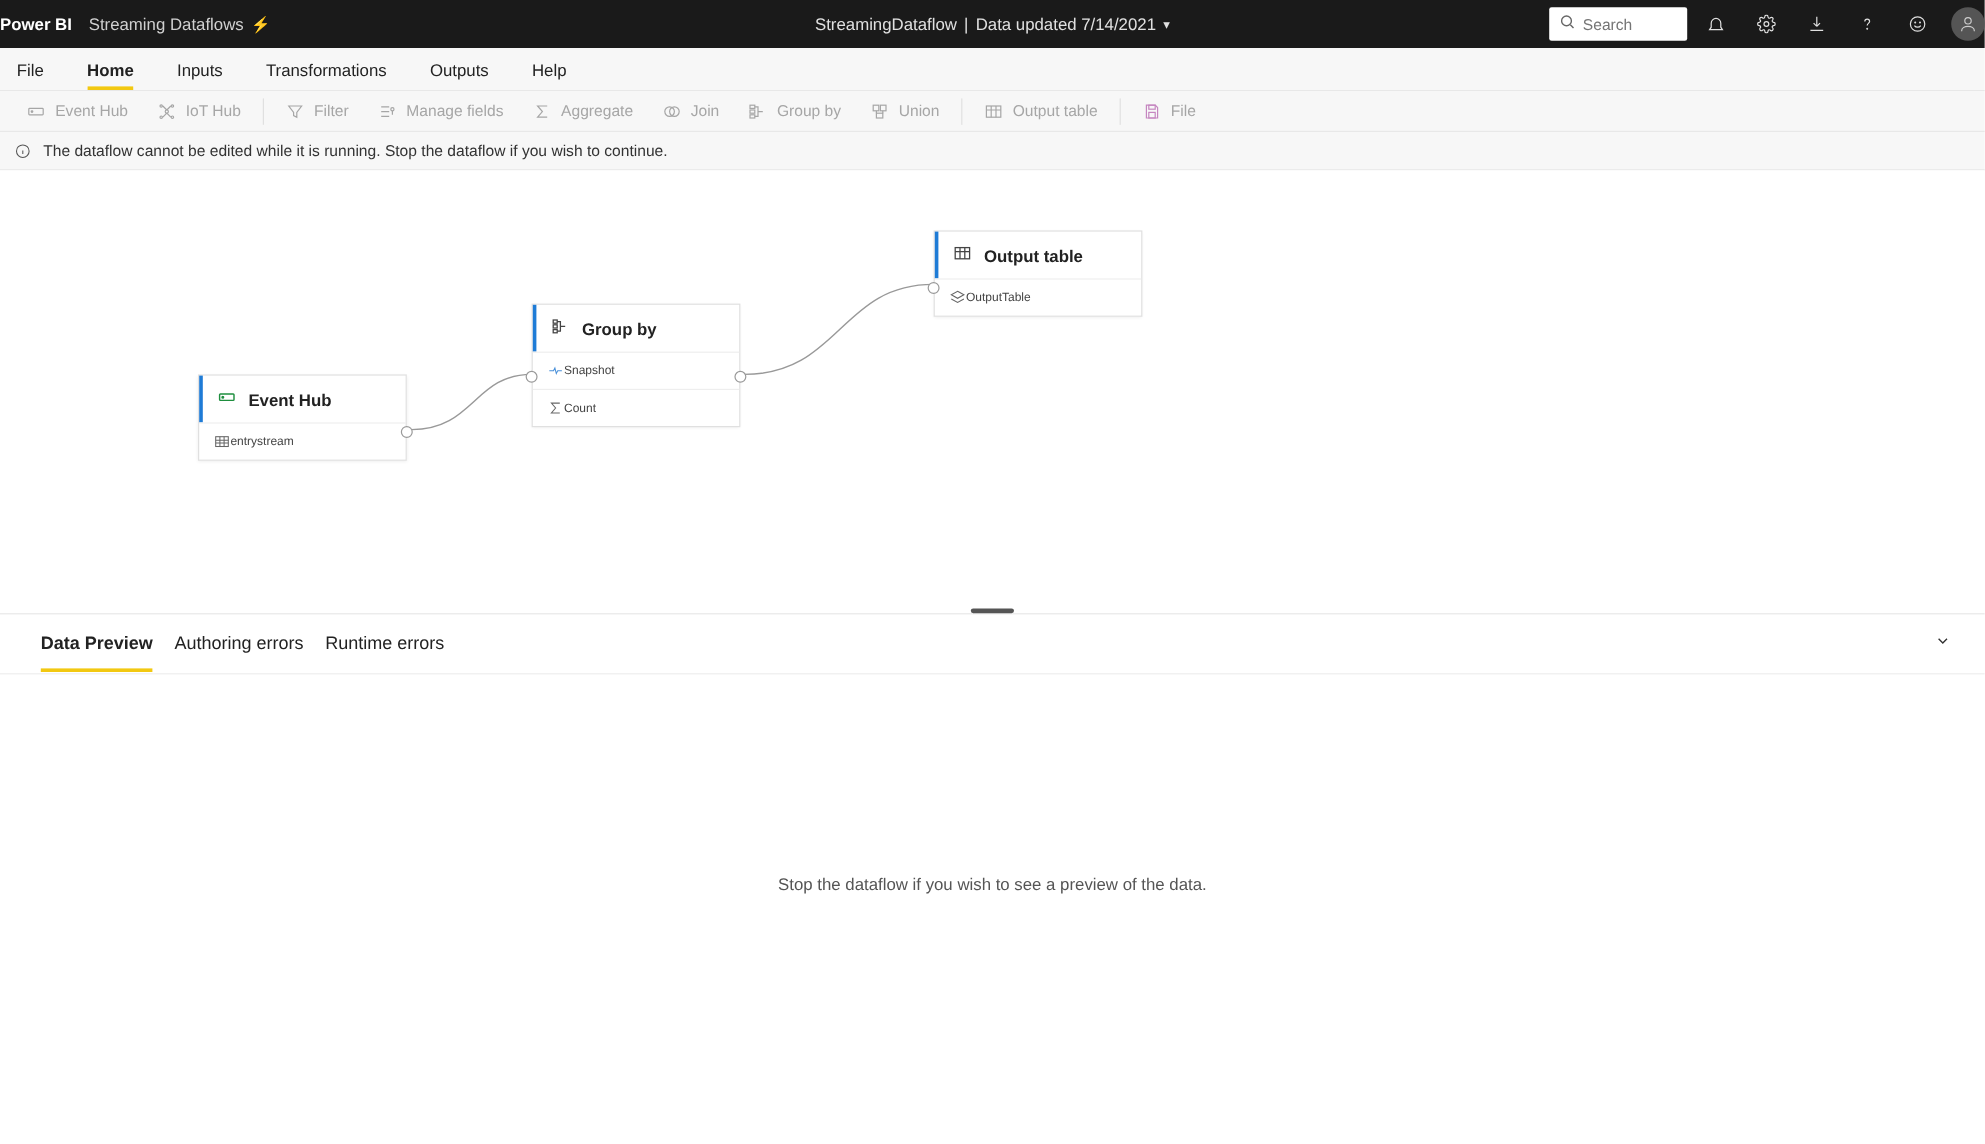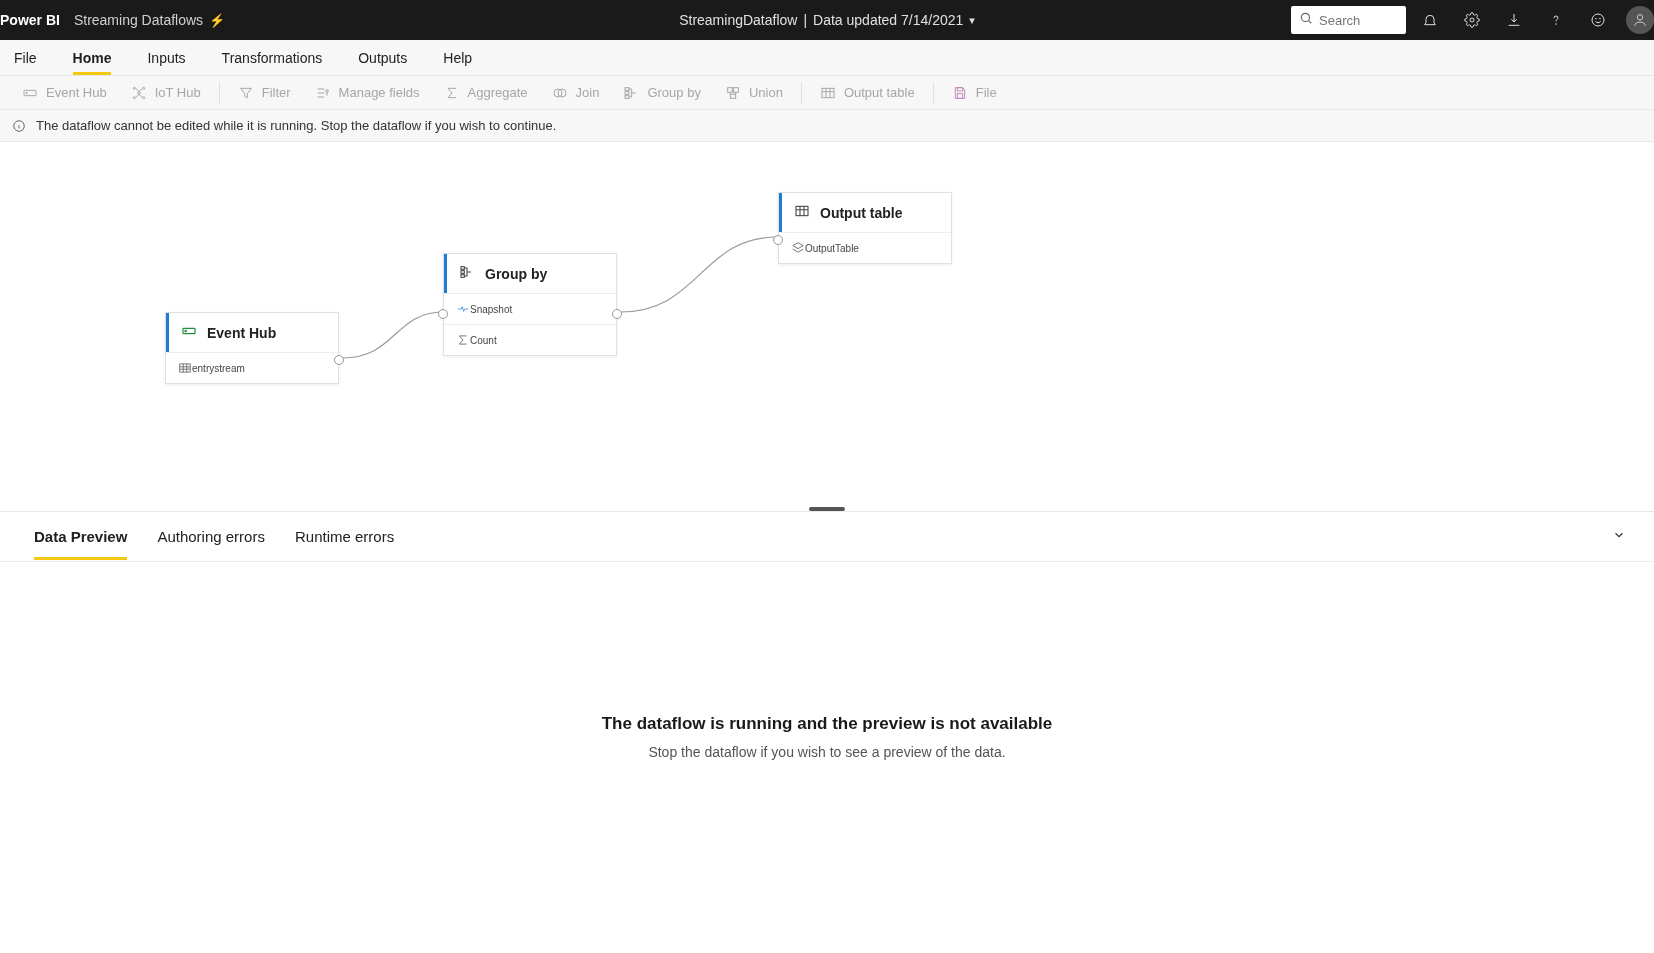--- a/index.html
+++ b/index.html
@@ -42,21 +42,21 @@
 .node .row { display: flex; align-items: center; padding: 8px 12px; font-size: 10px; color: #444; border-top: 1px solid #eee; }
 .node .row .ic { width: 14px; height: 14px; color: #666; }
 .port { position: absolute; width: 10px; height: 10px; border: 1.5px solid #999; background: #fff; border-radius: 50%; }
 svg.wires { position: absolute; left: 0; top: 0; pointer-events: none; }
 
 
 .drag-handle { position: absolute; bottom: 0; left: 50%; transform: translateX(-50%); width: 36px; height: 4px; background: #555; border-radius: 2px; }
 
 
 .bottom-panel { background: #fff; }
-.bottom-tabs { display: flex; align-items: center; padding: 0 34px; height: 50px; gap: 30px; border-bottom: 1px solid #eee; position: relative; }
+.bottom-tabs { display: flex; align-items: center; padding: 0 34px; height: 50px; gap: 18px; border-bottom: 1px solid #eee; position: relative; }
 .btab { font-size: 15px; color: #222; cursor: pointer; position: relative; padding: 14px 0; }
 .btab.active { font-weight: 600; }
 .btab.active::after { content: ""; position: absolute; bottom: -1px; left: 0; right: 0; height: 3px; background: #f2c811; }
 .collapse-chev { position: absolute; right: 28px; color: #333; cursor: pointer; }
 
 .preview-body { height: 350px; display: flex; flex-direction: column; align-items: center; justify-content: center; gap: 10px; }
 .preview-title { font-weight: 600; font-size: 17px; color: #1a1a1a; }
 .preview-sub { font-size: 14px; color: #555; }
 </style>
 </head>
@@ -320,16 +320,15 @@
     <div class="btab active">Data Preview</div>
     <div class="btab">Authoring errors</div>
     <div class="btab">Runtime errors</div>
     <span class="collapse-chev">
       <svg width="14" height="14" viewBox="0 0 24 24" fill="none" stroke="#333" stroke-width="2">
           <path d="M6 9l6 6 6-6"></path>
         </svg>
     </span>
   </div>
   <div class="preview-body">
-    <div class="preview-title">The dataflow is running and the preview is not available</div>
     <div class="preview-sub">Stop the dataflow if you wish to see a preview of the data.</div>
   </div>
 </div>
 
 </body></html>

